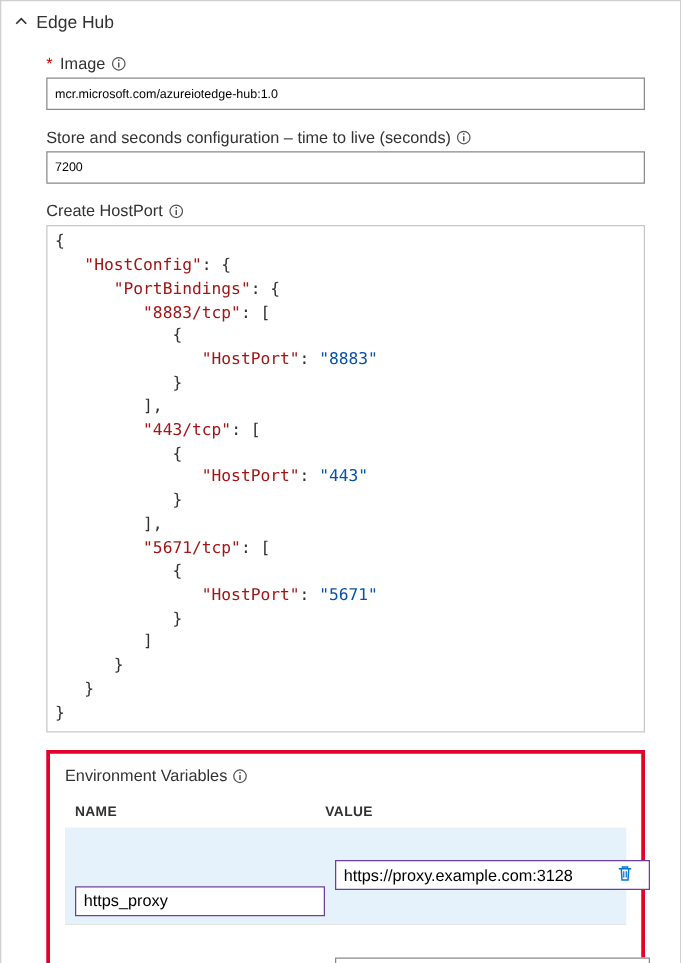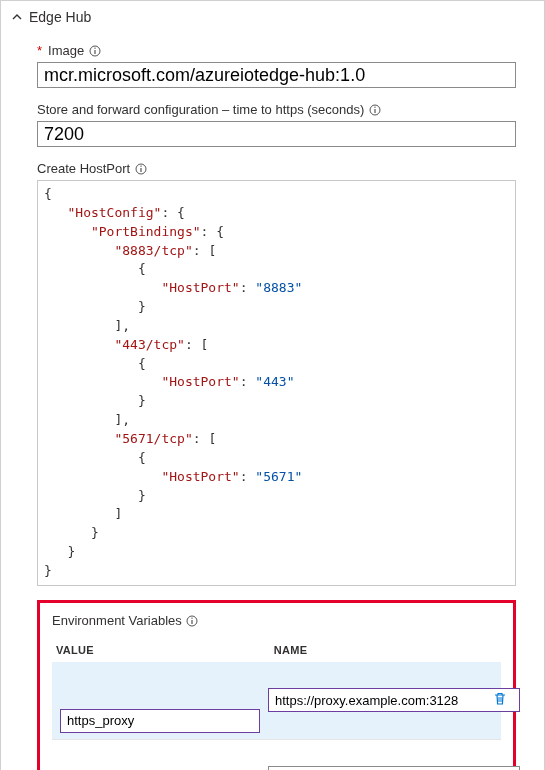--- a/index.html
+++ b/index.html
@@ -53,21 +53,21 @@
     align-items: center;
     justify-content: center;
   }
   .info-icon svg { display: block; }
   input.text {
     width: 100%;
     height: 26px;
     border: 1px solid #8a8a8a;
     padding: 2px 6px;
     font-family: inherit;
-    font-size: 18px;
+    font-size: 10px;
     background: #fff;
   }
   .code-box {
     border: 1px solid #c8c8c8;
     background: #fff;
     padding: 4px 6px;
     font-family: Consolas, monospace;
     font-size: 13px;
     line-height: 1.45;
     white-space: pre;
@@ -165,21 +165,21 @@
               <rect x="5.4" y="5" width="1.2" height="4" fill="#555"></rect>
               <rect x="5.4" y="2.6" width="1.2" height="1.2" fill="#555"></rect>
             </svg>
         </span>
       </div>
       <input class="text" type="text" value="mcr.microsoft.com/azureiotedge-hub:1.0" style="">
     </div>
 
     <div class="field">
       <div class="field-label">
-        <span>Store and forward configuration – time to https (seconds)</span>
+        <span>Store and seconds configuration – time to live (seconds)</span>
         <span class="info-icon">
           <svg width="12" height="12" viewBox="0 0 12 12">
               <circle cx="6" cy="6" r="5" stroke="#555" fill="none"></circle>
               <rect x="5.4" y="5" width="1.2" height="4" fill="#555"></rect>
               <rect x="5.4" y="2.6" width="1.2" height="1.2" fill="#555"></rect>
             </svg>
         </span>
       </div>
       <input class="text" type="text" value="7200" style="">
     </div>
@@ -225,22 +225,22 @@
         <span class="info-icon">
           <svg width="12" height="12" viewBox="0 0 12 12">
               <circle cx="6" cy="6" r="5" stroke="#555" fill="none"></circle>
               <rect x="5.4" y="5" width="1.2" height="4" fill="#555"></rect>
               <rect x="5.4" y="2.6" width="1.2" height="1.2" fill="#555"></rect>
             </svg>
         </span>
       </div>
       <div class="env-table">
         <div class="env-head">
+          <div class="col col-name">NAME</div>
           <div class="col col-value">VALUE</div>
-          <div class="col col-name">NAME</div>
           <div class="col col-act"></div>
         </div>
         <div id="env-rows">
             <div class="env-row selected">
               <div class="col-name"><input type="text" value="https_proxy" style=""></div>
               <div class="col-value"><input type="text" value="https://proxy.example.com:3128" style=""></div>
               <div class="col-act">
                 <button class="trash-btn">
                   <span><svg width="16" height="16" viewBox="0 0 16 16">
                       <path d="M3 4h10M6 4V2.5h4V4M5 4l.6 9h4.8L11 4" stroke="#0078d4" stroke-width="1.2" fill="none"></path>

